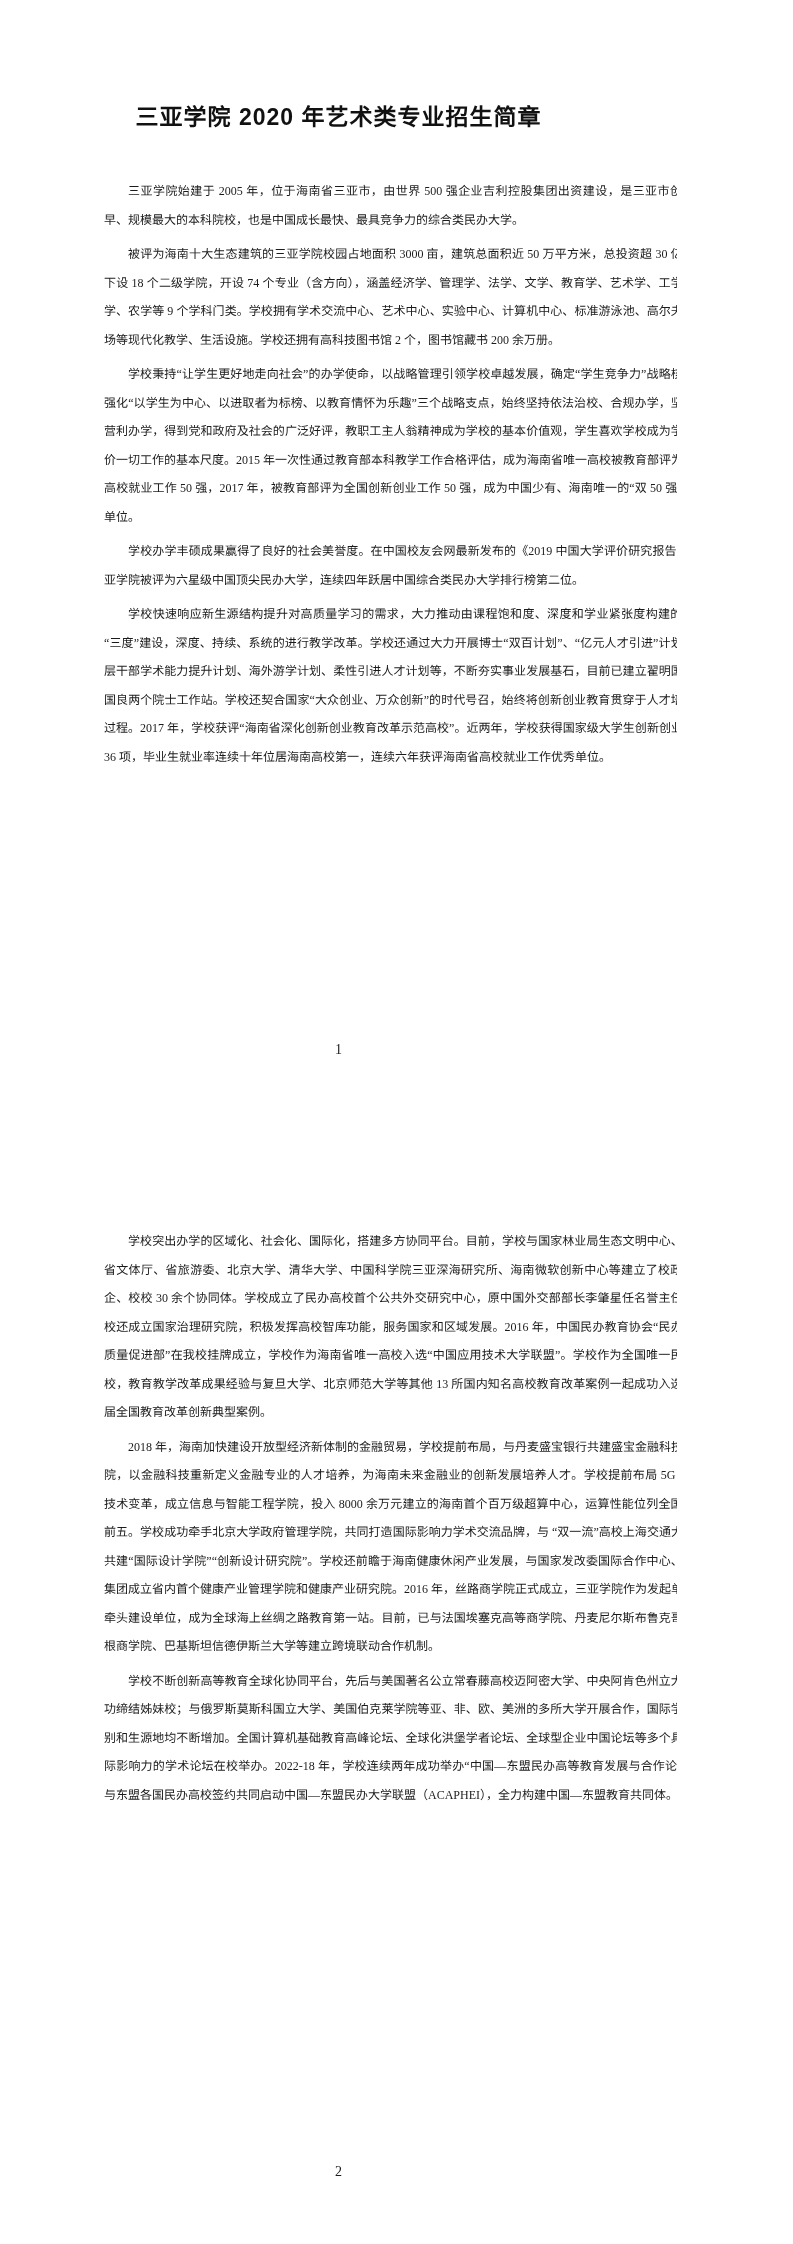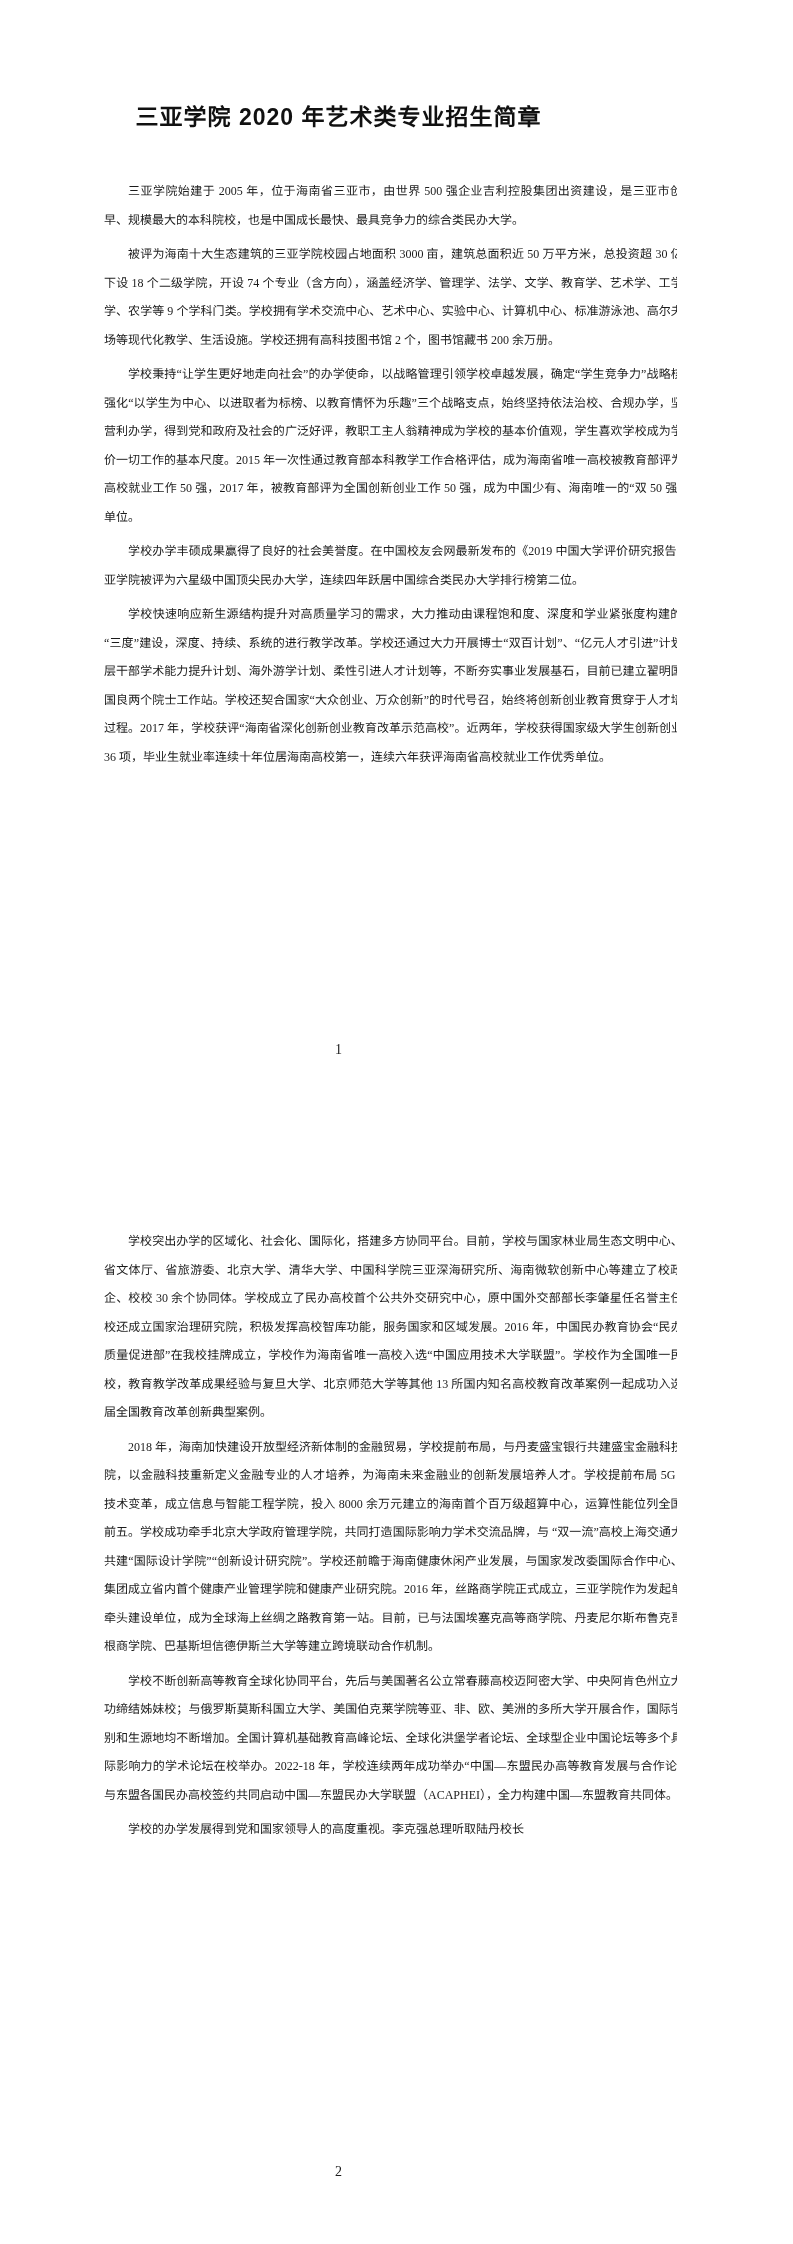--- a/index.html
+++ b/index.html
@@ -76,16 +76,15 @@
     <p>学校快速响应新生源结构提升对高质量学习的需求，大力推动由课程饱和度、深度和学业紧张度构建的课程“三度”建设，深度、持续、系统的进行教学改革。学校还通过大力开展博士“双百计划”、“亿元人才引进”计划、中层干部学术能力提升计划、海外游学计划、柔性引进人才计划等，不断夯实事业发展基石，目前已建立翟明国、陈国良两个院士工作站。学校还契合国家“大众创业、万众创新”的时代号召，始终将创新创业教育贯穿于人才培养全过程。2017 年，学校获评“海南省深化创新创业教育改革示范高校”。近两年，学校获得国家级大学生创新创业项目 36 项，毕业生就业率连续十年位居海南高校第一，连续六年获评海南省高校就业工作优秀单位。</p>
   </div>
   <div class="page-number">1</div>
 </section>
 
 <section class="page">
   <div class="body-block page2-body">
     <p>学校突出办学的区域化、社会化、国际化，搭建多方协同平台。目前，学校与国家林业局生态文明中心、海南省文体厅、省旅游委、北京大学、清华大学、中国科学院三亚深海研究所、海南微软创新中心等建立了校政、校企、校校 30 余个协同体。学校成立了民办高校首个公共外交研究中心，原中国外交部部长李肇星任名誉主任；学校还成立国家治理研究院，积极发挥高校智库功能，服务国家和区域发展。2016 年，中国民办教育协会“民办高校质量促进部”在我校挂牌成立，学校作为海南省唯一高校入选“中国应用技术大学联盟”。学校作为全国唯一民办高校，教育教学改革成果经验与复旦大学、北京师范大学等其他 13 所国内知名高校教育改革案例一起成功入选第五届全国教育改革创新典型案例。</p>
     <p>2018 年，海南加快建设开放型经济新体制的金融贸易，学校提前布局，与丹麦盛宝银行共建盛宝金融科技商学院，以金融科技重新定义金融专业的人才培养，为海南未来金融业的创新发展培养人才。学校提前布局 5G 和 AI 技术变革，成立信息与智能工程学院，投入 8000 余万元建立的海南首个百万级超算中心，运算性能位列全国高校前五。学校成功牵手北京大学政府管理学院，共同打造国际影响力学术交流品牌，与 “双一流”高校上海交通大学，共建“国际设计学院”“创新设计研究院”。学校还前瞻于海南健康休闲产业发展，与国家发改委国际合作中心、时尚集团成立省内首个健康产业管理学院和健康产业研究院。2016 年，丝路商学院正式成立，三亚学院作为发起单位和牵头建设单位，成为全球海上丝绸之路教育第一站。目前，已与法国埃塞克高等商学院、丹麦尼尔斯布鲁克哥本哈根商学院、巴基斯坦信德伊斯兰大学等建立跨境联动合作机制。</p>
     <p>学校不断创新高等教育全球化协同平台，先后与美国著名公立常春藤高校迈阿密大学、中央阿肯色州立大学成功缔结姊妹校；与俄罗斯莫斯科国立大学、美国伯克莱学院等亚、非、欧、美洲的多所大学开展合作，国际学生类别和生源地均不断增加。全国计算机基础教育高峰论坛、全球化洪堡学者论坛、全球型企业中国论坛等多个具有国际影响力的学术论坛在校举办。2022-18 年，学校连续两年成功举办“中国—东盟民办高等教育发展与合作论坛”，与东盟各国民办高校签约共同启动中国—东盟民办大学联盟（ACAPHEI），全力构建中国—东盟教育共同体。</p>
-    <p>学校的办学发展得到党和国家领导人的高度重视。李克强总理听取陆丹校长</p>
   </div>
   <div class="page-number">2</div>
 </section>
 
 </body></html>

